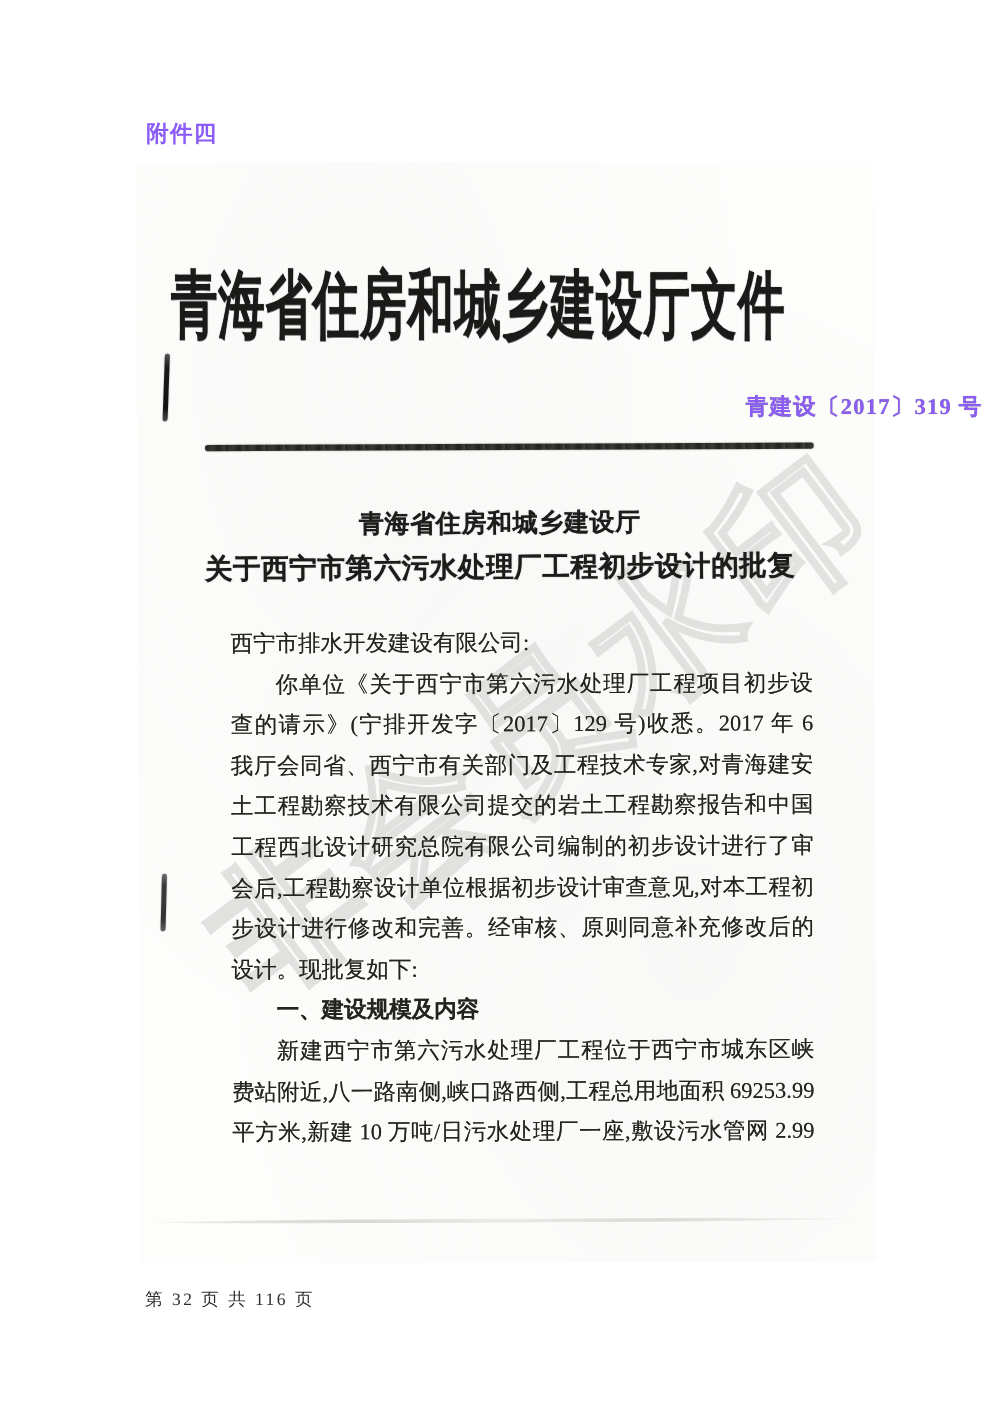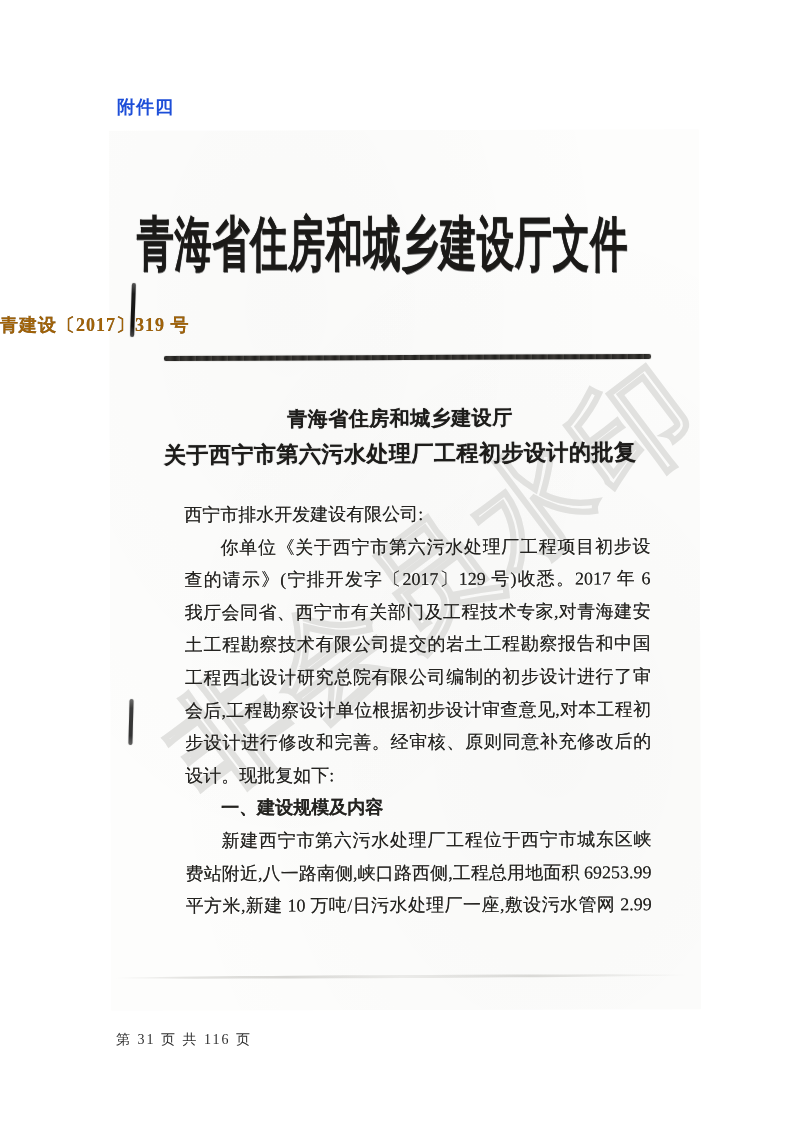--- a/index.html
+++ b/index.html
@@ -26,21 +26,21 @@
       radial-gradient(ellipse at 75% 70%, rgba(0,0,0,0.02), rgba(0,0,0,0) 65%),
       #fdfdfc;
     transform: rotate(-0.15deg);
   }
   .attachment-label {
     position: absolute;
     left: 117px; top: 95px;
     font-size: 18px;
     font-weight: bold;
     letter-spacing: 1px;
-    color: #1d4ed8;
+    color: #8b5cf6;
     font-family: "Liberation Serif", serif;
   }
   .letterhead {
     position: absolute;
     left: 0; top: 205px;
     width: 720px;
     text-align: center;
     white-space: nowrap;
   }
   .letterhead .stretch {
@@ -51,24 +51,24 @@
     font-weight: bold;
     font-family: "Liberation Serif", serif;
     color: #1b1a18;
     letter-spacing: 1px;
     text-shadow: 0 0 1px rgba(20,20,20,0.8), 0.5px 0.5px 0.6px rgba(20,20,20,0.5);
   }
   .doc-number {
     position: absolute;
     left: 0; top: 313px;
     width: 786px;
-    text-align: left;
+    text-align: right;
     font-size: 18px;
     font-weight: bold;
-    color: #a16207;
+    color: #8b5cf6;
     letter-spacing: 1px;
     text-shadow: 0 0 0.6px rgba(30,30,30,0.6);
   }
   .separator-rule {
     position: absolute;
     left: 164px; top: 355px;
     width: 487px; height: 5px;
     background:
       repeating-linear-gradient(90deg,
         #262523 0px, #3a3835 6px, #21201e 11px, #44423e 16px);
@@ -202,15 +202,15 @@
     <div class="body-line full">步设计进行修改和完善。经审核、原则同意补充修改后的初步</div>
     <div class="body-line">设计。现批复如下:</div>
     <div class="body-line bold indent">一、建设规模及内容</div>
     <div class="body-line full indent">新建西宁市第六污水处理厂工程位于西宁市城东区峡口收</div>
     <div class="body-line full">费站附近,八一路南侧,峡口路西侧,工程总用地面积 69253.99</div>
     <div class="body-line full">平方米,新建 10 万吨/日污水处理厂一座,敷设污水管网 2.99</div>
   </div>
 
   <div class="fold-line"></div>
 
-  <div class="page-footer">第 31 页 共 116 页</div>
+  <div class="page-footer">第 32 页 共 116 页</div>
 
 </div>
 
 </body></html>

